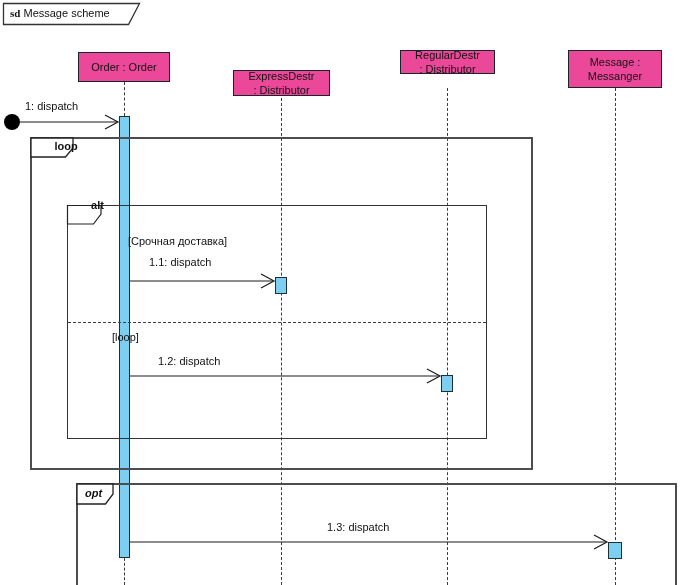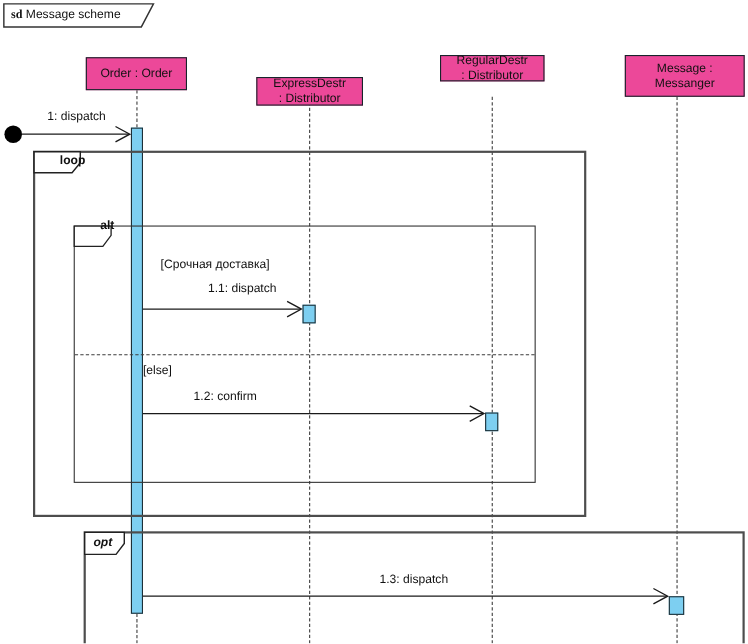--- a/index.html
+++ b/index.html
@@ -22,21 +22,21 @@
   .fragment{position:absolute;box-sizing:border-box;background:transparent;}
   .frag-loop{border:2px solid #4d4d4d;}
   .frag-alt{border:1px solid #333333;}
   .frag-opt{border:2px solid #4d4d4d;}
   .alt-separator{position:absolute;height:0;border-top:1px dashed #3c3c3c;}
   
   .op-label{position:absolute;font-weight:bold;text-align:center;line-height:15px;margin-left:15px;}
   .frame-label-text{position:absolute;white-space:nowrap;line-height:15px;}
   .frame-label-text b{font-weight:bold;font-family:Liberation Serif, serif;}
   
-  .msg-label,.guard-label{position:absolute;white-space:nowrap;line-height:13px;margin-left:18px;}
+  .msg-label,.guard-label{position:absolute;white-space:nowrap;line-height:13px;}
   svg.overlay{position:absolute;left:0;top:0;pointer-events:none;}
   svg .hit{pointer-events:all;}
 </style>
 </head>
 <body>
 
 <div id="canvas">
 
   <div class="lifeline" style="left:124px;top:82px;height:34px;"></div>
   <div class="lifeline" style="left:124px;top:558px;height:27px;"></div>
@@ -59,21 +59,21 @@
     <div></div>
   </div>
   <div class="head" style="left:233px;top:50px;width:97px;height:26px;margin-top:20px;">
     <div>ExpressDestr</div>
     <div>: Distributor</div>
   </div>
   <div class="head" style="left:400px;top:50px;width:95px;height:24px;">
     <div>RegularDestr</div>
     <div>: Distributor</div>
   </div>
-  <div class="head" style="left:568px;top:50px;width:109px;height:38px;">
+  <div class="head" style="left:568px;top:50px;width:94px;height:38px;">
     <div>Message :</div>
     <div>Messanger</div>
   </div>
 
   <svg class="overlay" width="680" height="585" viewBox="0 0 680 585">
 
     <path d="M3.5,3.5 H139.5 L128.5,24.5 H3.5 Z" fill="#ffffff" stroke="#333333" stroke-width="1.3" class="hit"></path>
 
     <path d="M31,138 H73 V148 L65.5,157 H31 Z" fill="#ffffff" stroke="#222222" stroke-width="1.3" class="hit"></path>
     <path d="M67.5,205.5 H101 V214 L93.5,224 H67.5 Z" fill="#ffffff" stroke="#222222" stroke-width="1.2" class="hit"></path>
@@ -104,20 +104,20 @@
 
   <div class="frame-label-text" style="left:10px;top:6px;">
     <b>sd</b>&nbsp;<span>Message scheme</span>
   </div>
 
   <div class="op-label" style="left:31px;top:139px;width:40px;">loop</div>
   <div class="op-label" style="left:67px;top:198px;width:31px;">alt</div>
   <div class="op-label" style="left:62px;top:486px;width:33px;font-style:italic;">opt</div>
 
   <div class="guard-label" style="left:128px;top:235px;">[Срочная доставка]</div>
-  <div class="guard-label" style="left:112px;top:331px;">[else]</div>
+  <div class="guard-label" style="left:112px;top:331px;">[loop]</div>
 
   <div class="msg-label" style="left:25px;top:100px;">1: dispatch</div>
-  <div class="msg-label" style="left:171px;top:256px;">1.1: dispatch</div>
-  <div class="msg-label" style="left:158px;top:355px;">1.2: confirm</div>
+  <div class="msg-label" style="left:149px;top:256px;">1.1: dispatch</div>
+  <div class="msg-label" style="left:158px;top:355px;">1.2: dispatch</div>
   <div class="msg-label" style="left:327px;top:521px;">1.3: dispatch</div>
 
 </div>
 
 </body></html>

